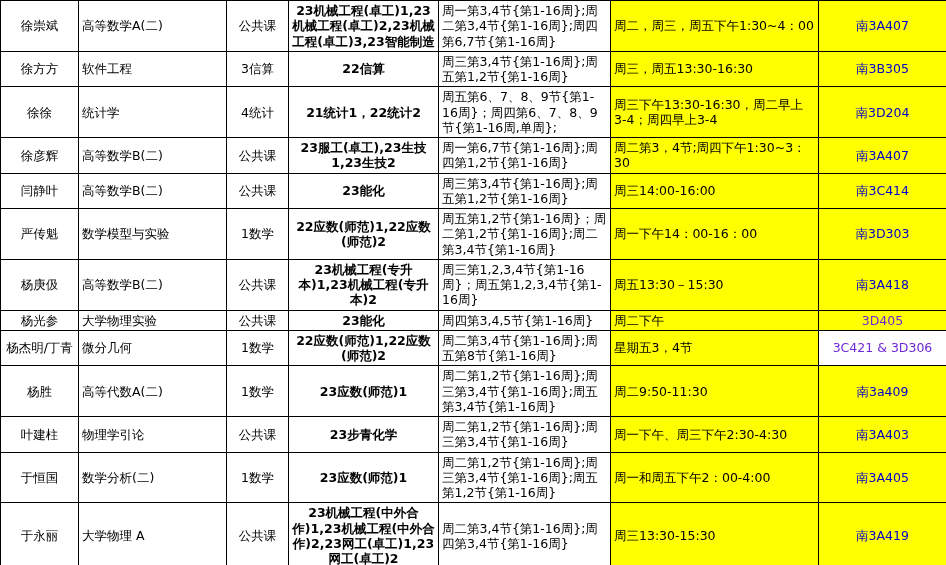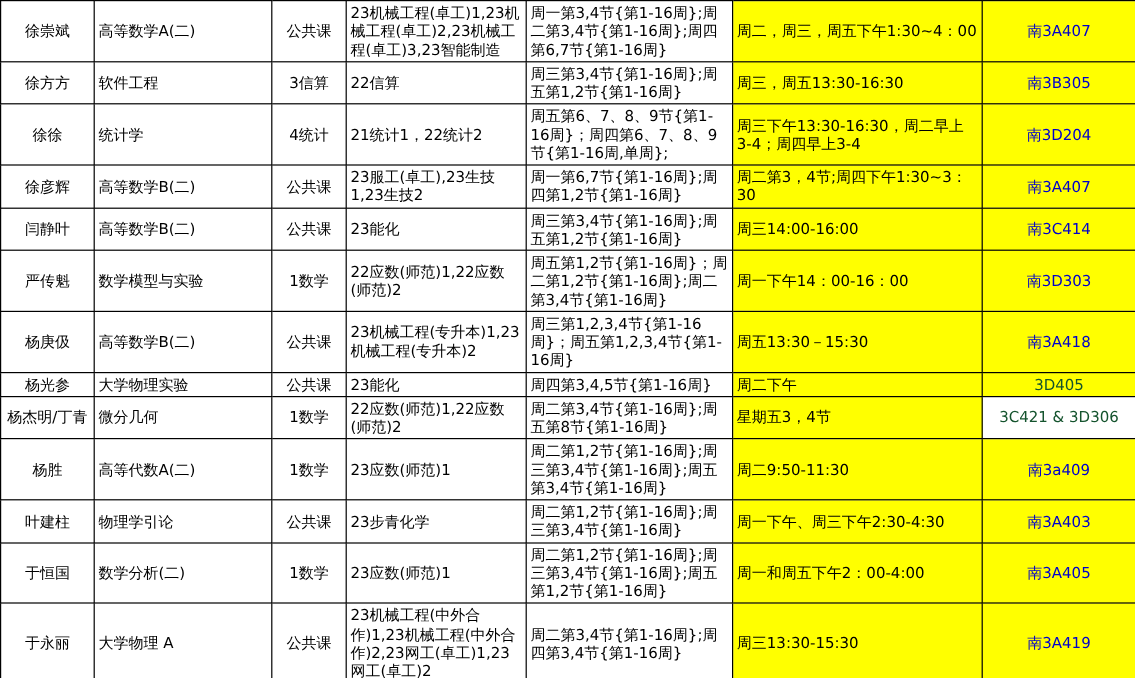--- a/index.html
+++ b/index.html
@@ -47,23 +47,24 @@
     font-size: 13px;
     padding-left: 5px;
     margin-left: 20px;
   }
   td.type {
     text-align: center;
     font-size: 13px;
     padding-left: 5px;
   }
   td.classes {
-    text-align: left;
+    text-align: center;
     font-size: 12.5px;
     padding-left: 4px;
+    font-weight: bold;
   }
   td.weeks {
     text-align: left;
     font-size: 11px;
     line-height: 1.18;
     padding-left: 4px;
   }
   td.time {
     text-align: left;
     background: #ffff00;
@@ -72,21 +73,21 @@
   }
   td.room {
     text-align: center;
     background: #ffff00;
     font-size: 12.5px;
     font-weight: normal;
     color: #0000cc;
   }
   td.room.plain {
     font-weight: normal;
-    color: #14532d;
+    color: #6d28d9;
   }
   td.room.nohl {
     background: #ffffff;
     margin-top: 48px;
   }
 </style>
 </head>
 <body>
 
 <table class="schedule">

